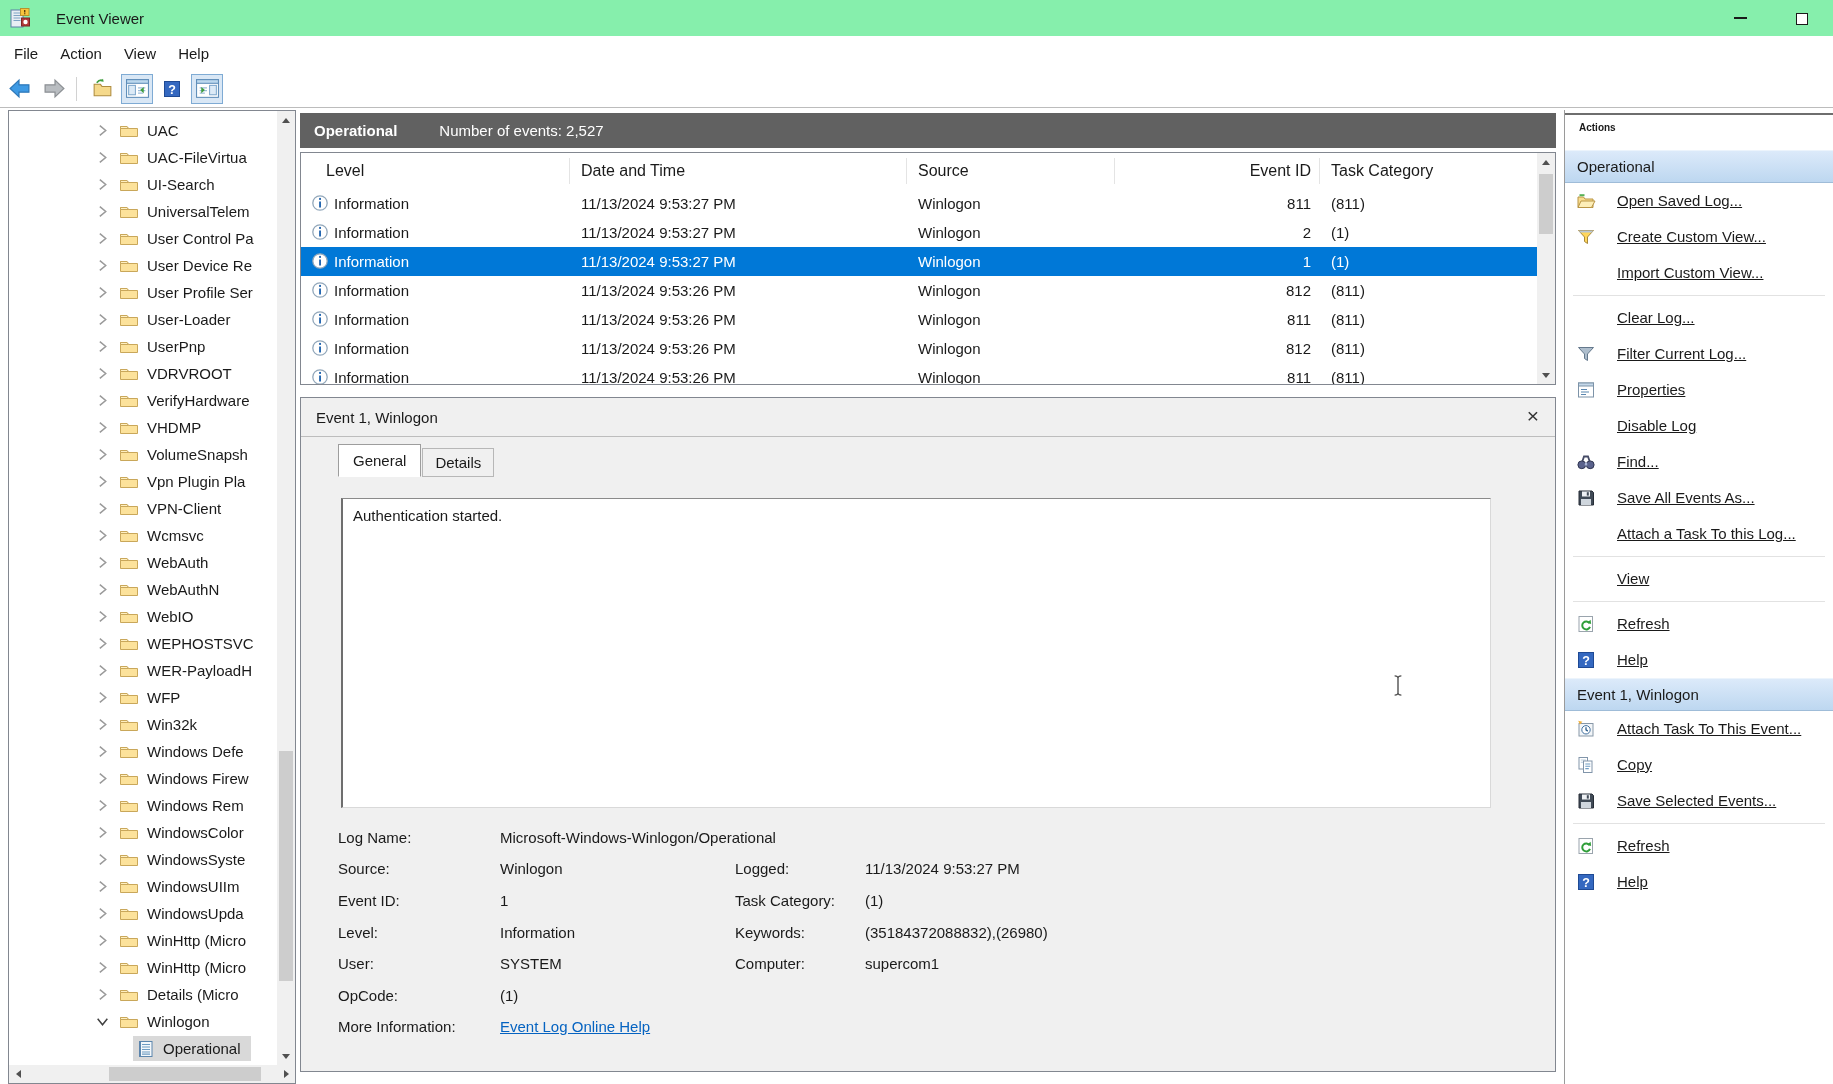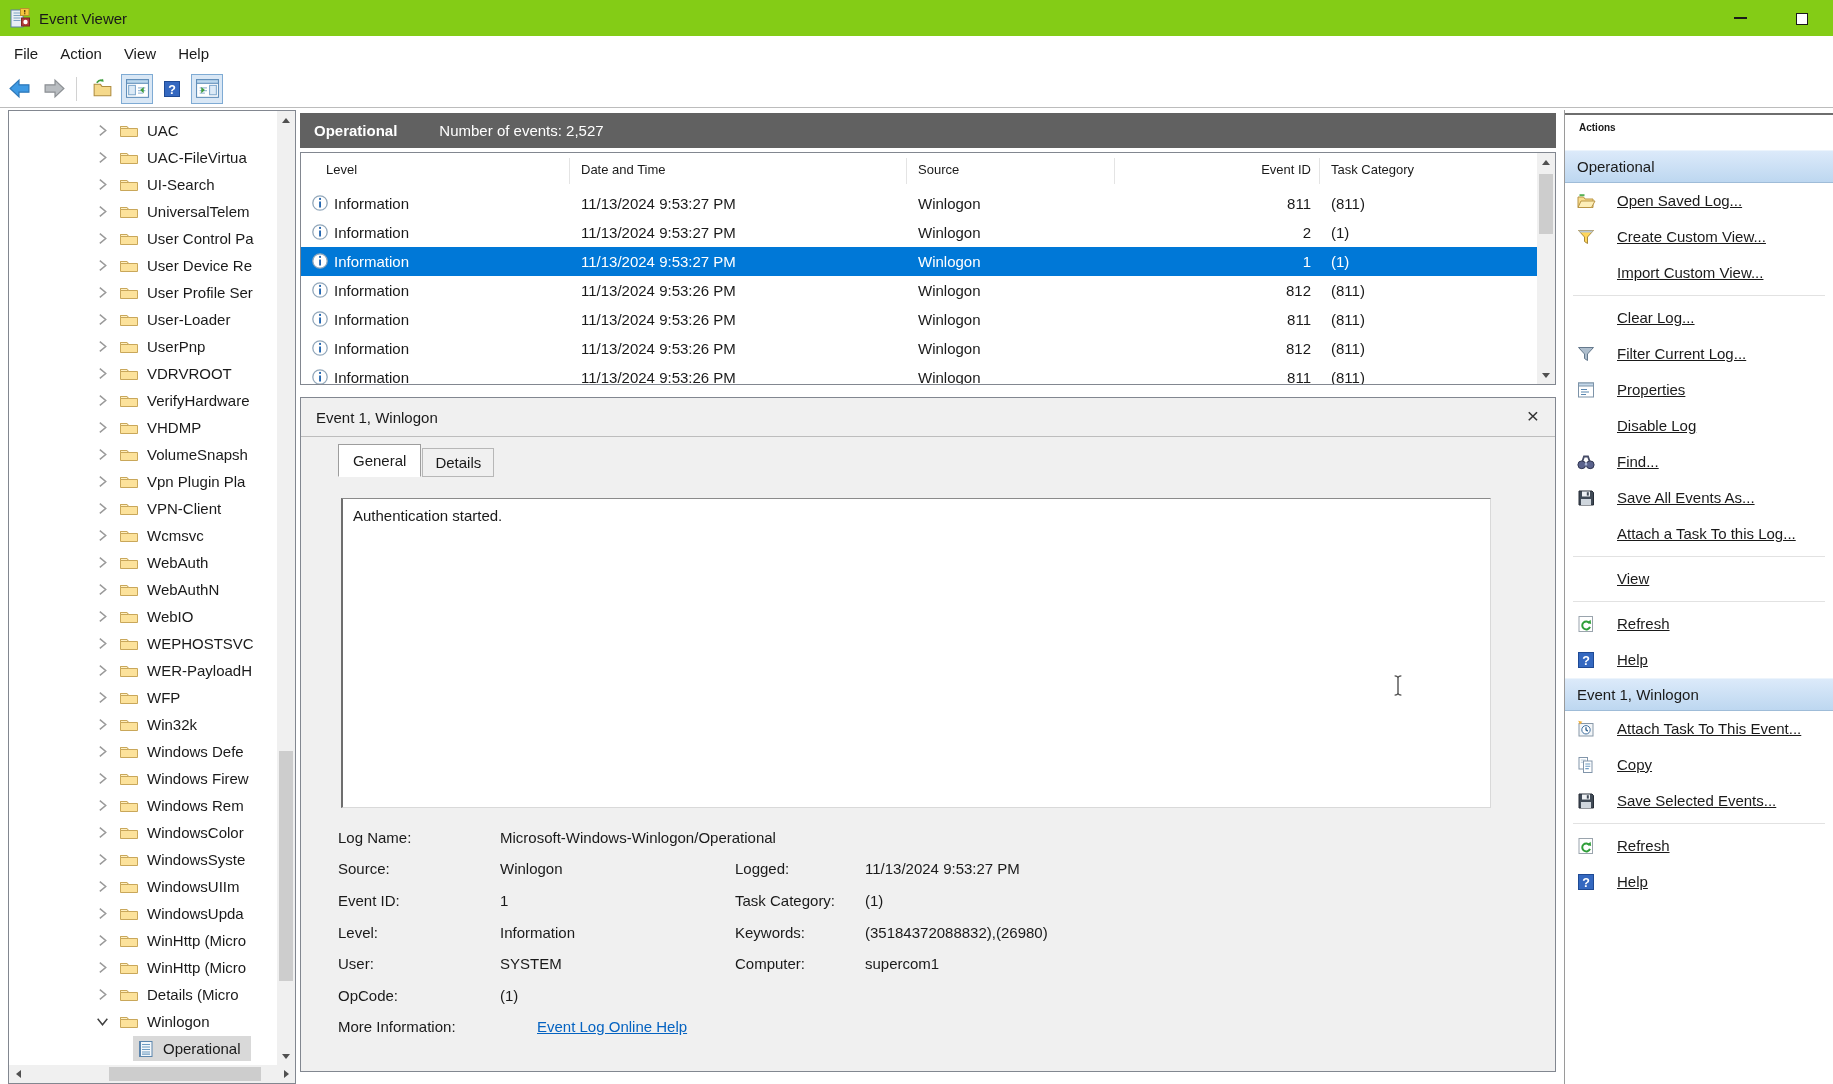--- a/index.html
+++ b/index.html
@@ -2,21 +2,21 @@
 <html><head>
 <meta charset="utf-8">
 <style>
   html,body{margin:0;padding:0;}
   body{width:1833px;height:1084px;position:relative;overflow:hidden;background:#fff;
        font-family:"Liberation Sans",sans-serif;color:#1a1a1a;}
   .icon{display:inline-block;line-height:0;}
   .icon svg{display:block;}
 
   
-  #titlebar{position:absolute;top:0;left:0;right:0;height:36px;display:flex;align-items:center;background:#84cc16;}
+  #titlebar{position:absolute;top:0;left:0;right:0;height:36px;display:flex;align-items:center;background:#86efac;gap:17px;}
   #app-icon{margin-left:9px;width:22px;height:22px;}
   #title-text{font-size:15px;margin-left:8px;}
   #win-controls{position:absolute;right:0;top:0;height:36px;display:flex;}
   .win-btn{width:62px;height:36px;display:flex;align-items:center;justify-content:center;}
   .min-glyph{width:13px;height:2px;background:#1a1a1a;}
   .restore-glyph{width:10px;height:10px;border:1.4px solid #1a1a1a;background:#fff;position:relative;margin-top:2px;}
   .restore-glyph::before{content:"";position:absolute;left:2px;top:-5px;width:10px;height:10px;border:1.4px solid #1a1a1a;border-bottom:none;border-left:none;z-index:-1;}
 
   
   #menubar{position:absolute;top:36px;left:0;right:0;height:34px;display:flex;align-items:center;font-size:15px;}
@@ -52,21 +52,21 @@
   #tree-vscroll{right:0;top:0;width:18px;height:954px;}
   #tree-hscroll{left:0;bottom:0;height:18px;width:286px;}
 
   
   #main-panel{position:absolute;left:300px;top:110px;width:1256px;height:974px;}
   #main-header{position:absolute;left:0;top:3px;width:100%;height:35px;background:#616161;color:#fff;display:flex;align-items:center;box-sizing:border-box;}
   .mh-title{font-weight:bold;font-size:15px;margin-left:14px;}
   .mh-sub{font-size:15px;margin-left:42px;}
 
   #event-table{position:absolute;left:0;top:42px;width:1256px;height:233px;border:1px solid #828790;background:#fff;overflow:hidden;box-sizing:border-box;}
-  #table-header{position:absolute;top:0;left:0;right:18px;height:36px;font-size:13px;background:#fff;}
+  #table-header{position:absolute;top:0;left:0;right:18px;height:36px;font-size:16px;background:#fff;}
   #table-header .hl{position:absolute;top:9px;}
   .h-sep{position:absolute;top:5px;width:1px;height:26px;background:#e4e4e4;}
   #table-body{position:absolute;top:36px;left:0;right:18px;bottom:0;}
   .t-row{height:29px;position:relative;font-size:15px;}
   .t-row.selected{background:#0078d7;color:#fff;}
   .t-cell{position:absolute;top:6px;white-space:nowrap;}
   .c-levelicon{position:absolute;left:10px;top:5px;width:18px;height:18px;}
   .c-level{left:33px;}
   .c-date{left:280px;}
   .c-source{left:617px;}
@@ -868,21 +868,21 @@
         <span class="f-cell" style="left: 199px; top: 526px;">Information</span>
         <span class="f-cell" style="left: 434px; top: 526px;">Keywords:</span>
         <span class="f-cell" style="left: 564px; top: 526px;">(35184372088832),(26980)</span>
         <span class="f-cell" style="left: 37px; top: 557px;">User:</span>
         <span class="f-cell" style="left: 199px; top: 557px;">SYSTEM</span>
         <span class="f-cell" style="left: 434px; top: 557px;">Computer:</span>
         <span class="f-cell" style="left: 564px; top: 557px;">supercom1</span>
         <span class="f-cell" style="left: 37px; top: 589px;">OpCode:</span>
         <span class="f-cell" style="left: 199px; top: 589px;">(1)</span>
         <span class="f-cell" style="left: 37px; top: 620px;">More Information:</span>
-        <span class="f-cell f-link" style="left: 199px; top: 620px; margin-left: 37px;">Event Log Online Help</span>
+        <span class="f-cell f-link" style="left: 199px; top: 620px;">Event Log Online Help</span>
       </div>
     <span id="cursor-ibeam" class="icon">
         <svg width="12" height="23" viewBox="0 0 12 24">
           <path d="M2.5 2c1.8 0 3 .6 3.5 1.6C6.5 2.6 7.7 2 9.5 2 M2.5 22c1.8 0 3-.6 3.5-1.6 .5 1 1.7 1.6 3.5 1.6 M6 3.6v16.8" stroke="#3c3c3c" stroke-width="1.3" fill="none"></path>
         </svg>
       </span>
   </div>
 
 </div>
 

